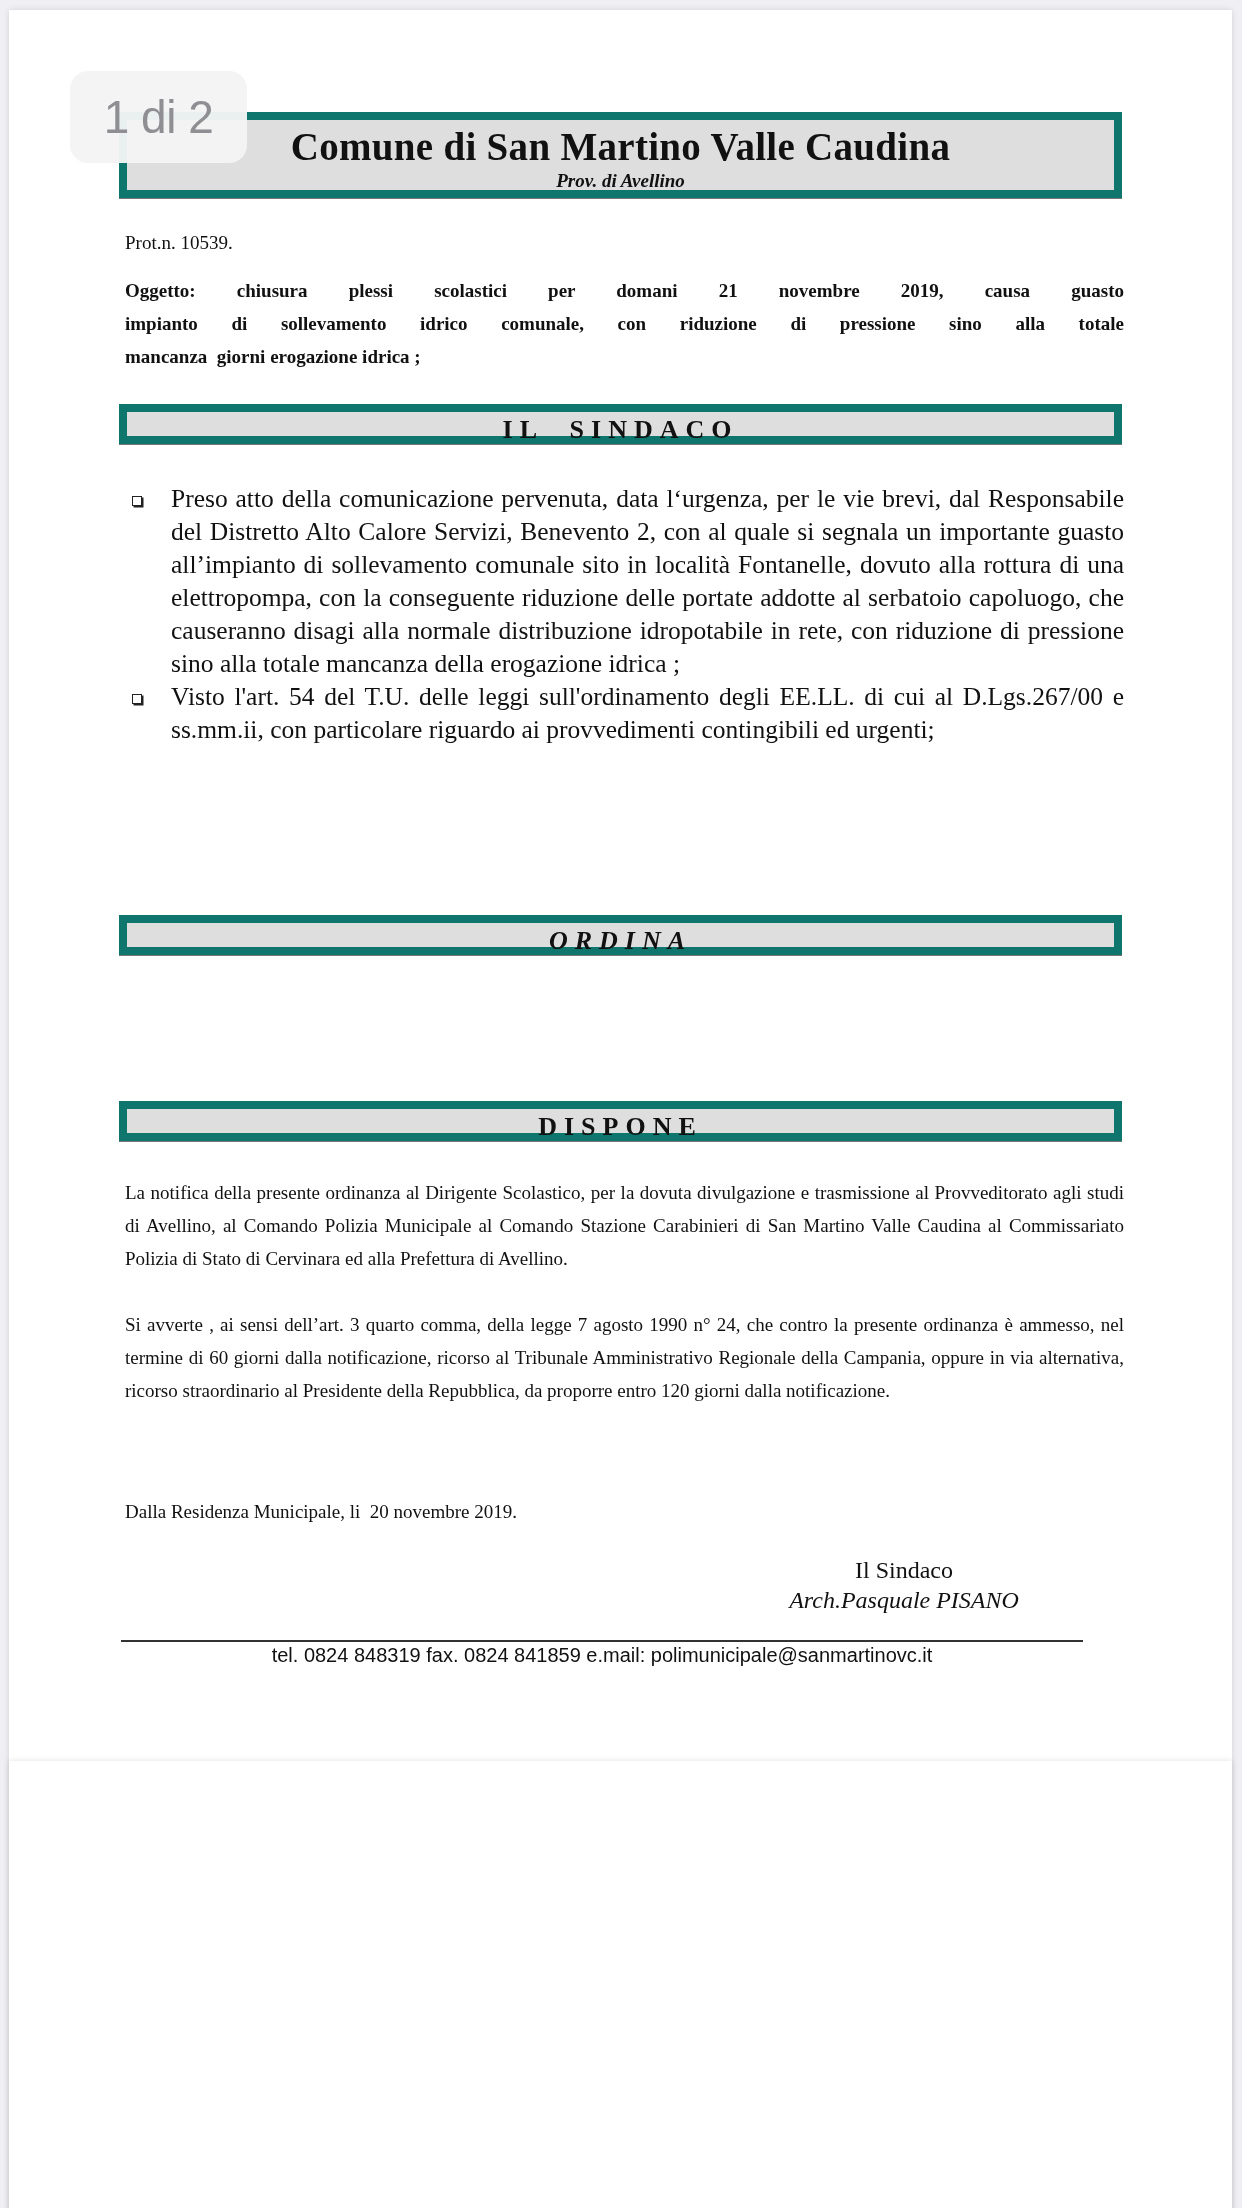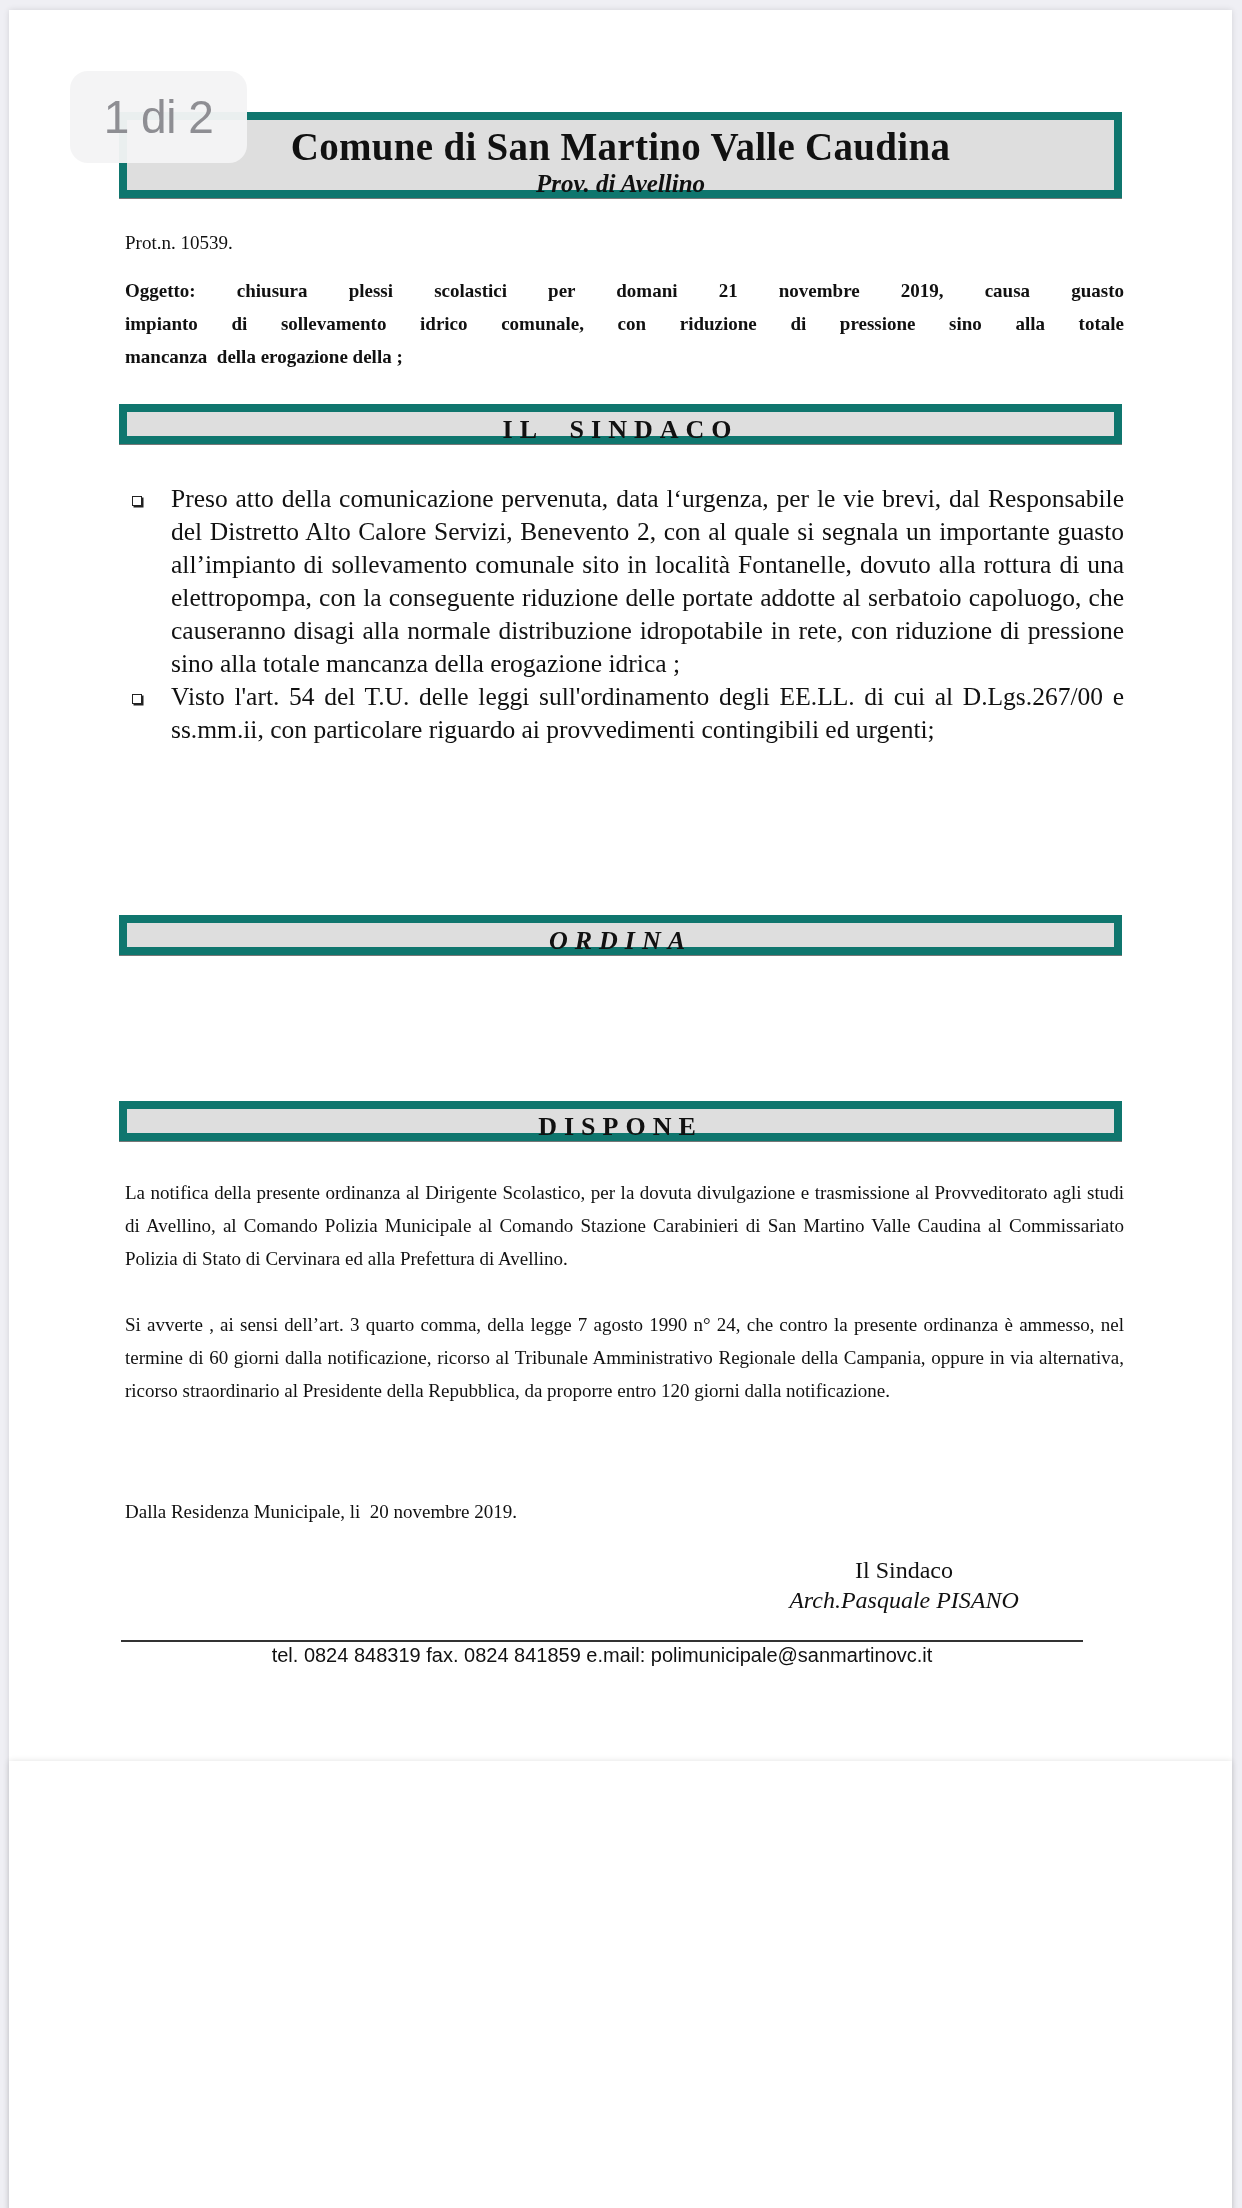--- a/index.html
+++ b/index.html
@@ -27,21 +27,21 @@
     background:#dedede; border:8px solid #0f766e; box-sizing:border-box;
     box-shadow:0 1px 0 #777;
   }
   .header-box { top:102px; height:86px; }
   .header-title {
     position:absolute; left:0; right:0; top:4px; text-align:center;
     font-size:39px; font-weight:bold; letter-spacing:0.3px;
   }
   .header-sub {
     position:absolute; left:0; right:0; top:50px; text-align:center;
-    font-size:25px; font-weight:bold; font-style:italic;
+    font-size:19px; font-weight:bold; font-style:italic;
   }
   .section-box { height:40px; }
   .section-label {
     position:absolute; left:0; right:0; top:3px; text-align:center;
     font-size:26px; font-weight:bold; letter-spacing:7px;
   }
   .txt { position:absolute; left:116px; width:999px; font-size:19px; line-height:33px; text-align:justify; }
   .txt p { margin:0;font-weight:bold; }
   .bullets { position:absolute; left:116px; width:999px; top:472px; font-size:25.5px; line-height:33px; }
   .bullet { position:relative; padding-left:46px; text-align:justify; }
@@ -65,21 +65,21 @@
   <div class="hbox header-box">
     <div class="header-title">Comune di San Martino Valle Caudina</div>
     <div class="header-sub">Prov. di Avellino</div>
   </div>
 
   <div class="txt" style="top:216px;">Prot.n. 10539.</div>
 
   <div class="txt" style="top:264px; text-align:justify;">
     <p style="text-align:justify; text-align-last:justify;">Oggetto: chiusura plessi scolastici per domani 21 novembre 2019, causa guasto</p>
     <p style="text-align:justify; text-align-last:justify;">impianto di sollevamento idrico comunale, con riduzione di pressione sino alla totale</p>
-    <p style="white-space:pre;">mancanza  della erogazione della ;</p>
+    <p style="white-space:pre;">mancanza  giorni erogazione idrica ;</p>
   </div>
 
   <div class="hbox section-box" style="top:394px;">
     <div class="section-label" style="white-space:pre;">IL  SINDACO</div>
   </div>
 
   <div class="bullets">
     <div class="bullet">
       <span class="bullet-icon"></span>
       <span>Preso atto della  comunicazione pervenuta, data l‘urgenza, per le vie brevi, dal Responsabile del Distretto Alto Calore Servizi,  Benevento 2, con al quale si segnala un  importante guasto all’impianto di sollevamento comunale sito in località Fontanelle, dovuto alla rottura di una elettropompa, con la conseguente riduzione delle portate addotte al serbatoio capoluogo, che causeranno disagi alla normale distribuzione idropotabile in rete,  con riduzione di pressione sino alla totale mancanza  della erogazione idrica ;</span>

